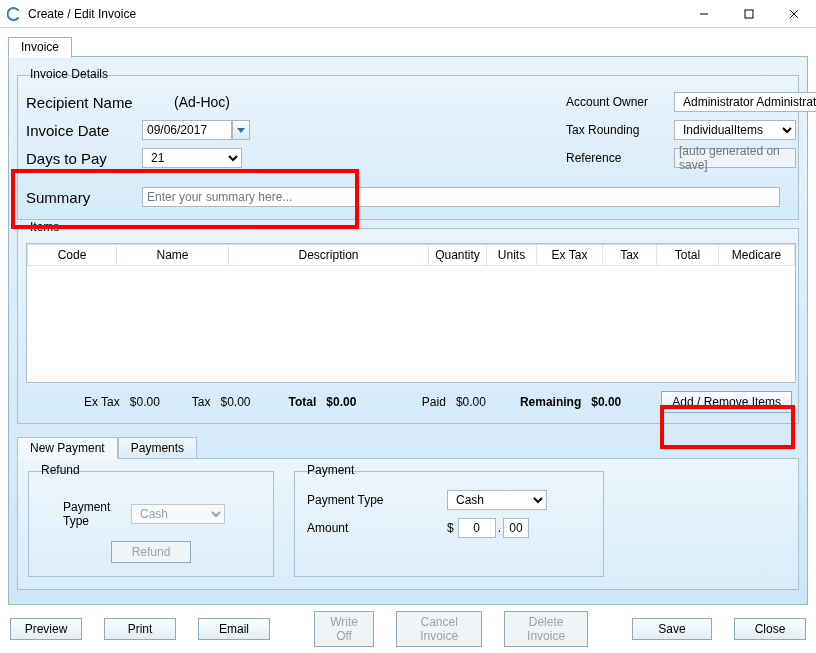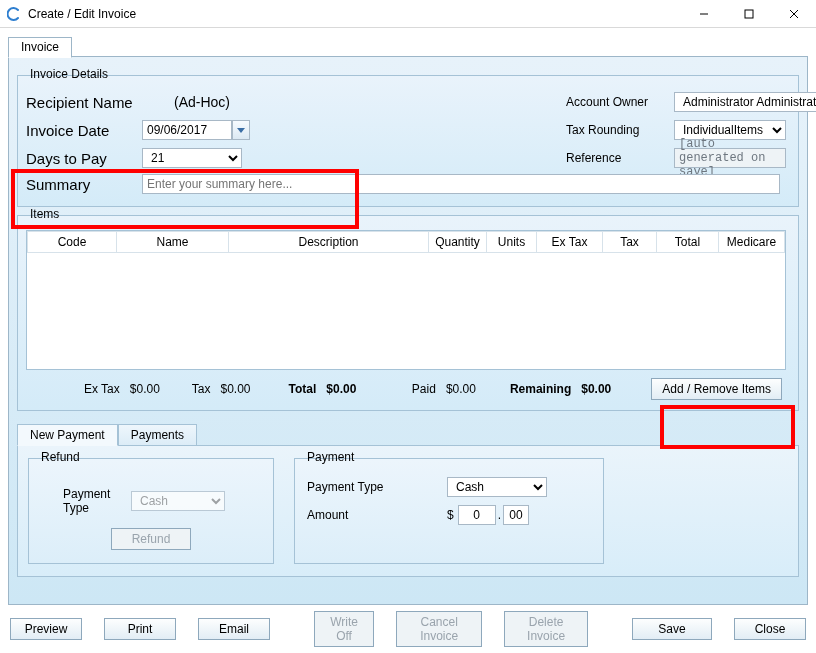--- a/index.html
+++ b/index.html
@@ -64,21 +64,21 @@
     padding:2px 12px 3px 12px;
     font-size:12px;
     position:relative; top:0;
   }
 
   
   .groupbox {
     border:1px solid #a5c2d6;
     background: linear-gradient(#e9f3fb, #d4ebf8);
     margin: 8px 0 0 0;
-    padding: 14px 12px 10px 8px;
+    padding: 14px 2px 10px 8px;
     position:relative;
   }
   .groupbox > .legend {
     position:absolute;
     top:-9px; left:8px;
     padding:0 4px;
     font-size:12px;
     color:#000;
   }
 
@@ -93,21 +93,21 @@
   input[type=text], select, .readonly-input {
     font-family:inherit; font-size:12px;
     border:1px solid #a8b8c6;
     background:#fff;
     height:20px;
     padding:1px 4px;
   }
   select { height:20px; }
   .readonly-input {
     background:#eef3f6; color:#6e7780;
-    display:inline-flex; align-items:center;font-family:Liberation Mono, monospace;
+    display:inline-flex; align-items:center;
   }
   .date-input-wrap { display:inline-flex; }
   .date-input { width:90px; border-right:none;}
   .date-btn {
     width:18px; height:20px;
     border:1px solid #a8b8c6;
     background: linear-gradient(#f7fbff,#dce9f3);
     display:inline-flex; align-items:center; justify-content:center;
     cursor:pointer;
   }
@@ -302,21 +302,21 @@
           <select style="width:100px;">
             <option>21</option>
           </select>
         </div>
         <div class="col-right">
           <span class="lbl-r">Reference</span>
           <span class="readonly-input" style="flex:1;">[auto generated on save]</span>
         </div>
       </div>
 
-      <div class="row" style="margin-top:2px;">
+      <div class="row" style="margin-top:15px;">
         <span class="lbl">Summary</span>
         <input type="text" class="summary-input" placeholder="Enter your summary here..." style="">
       </div>
     </div>
 
     <div class="groupbox items-box">
       <span class="legend">Items</span>
       <div class="items-table-wrap">
         <table class="items-table">
           <thead>

